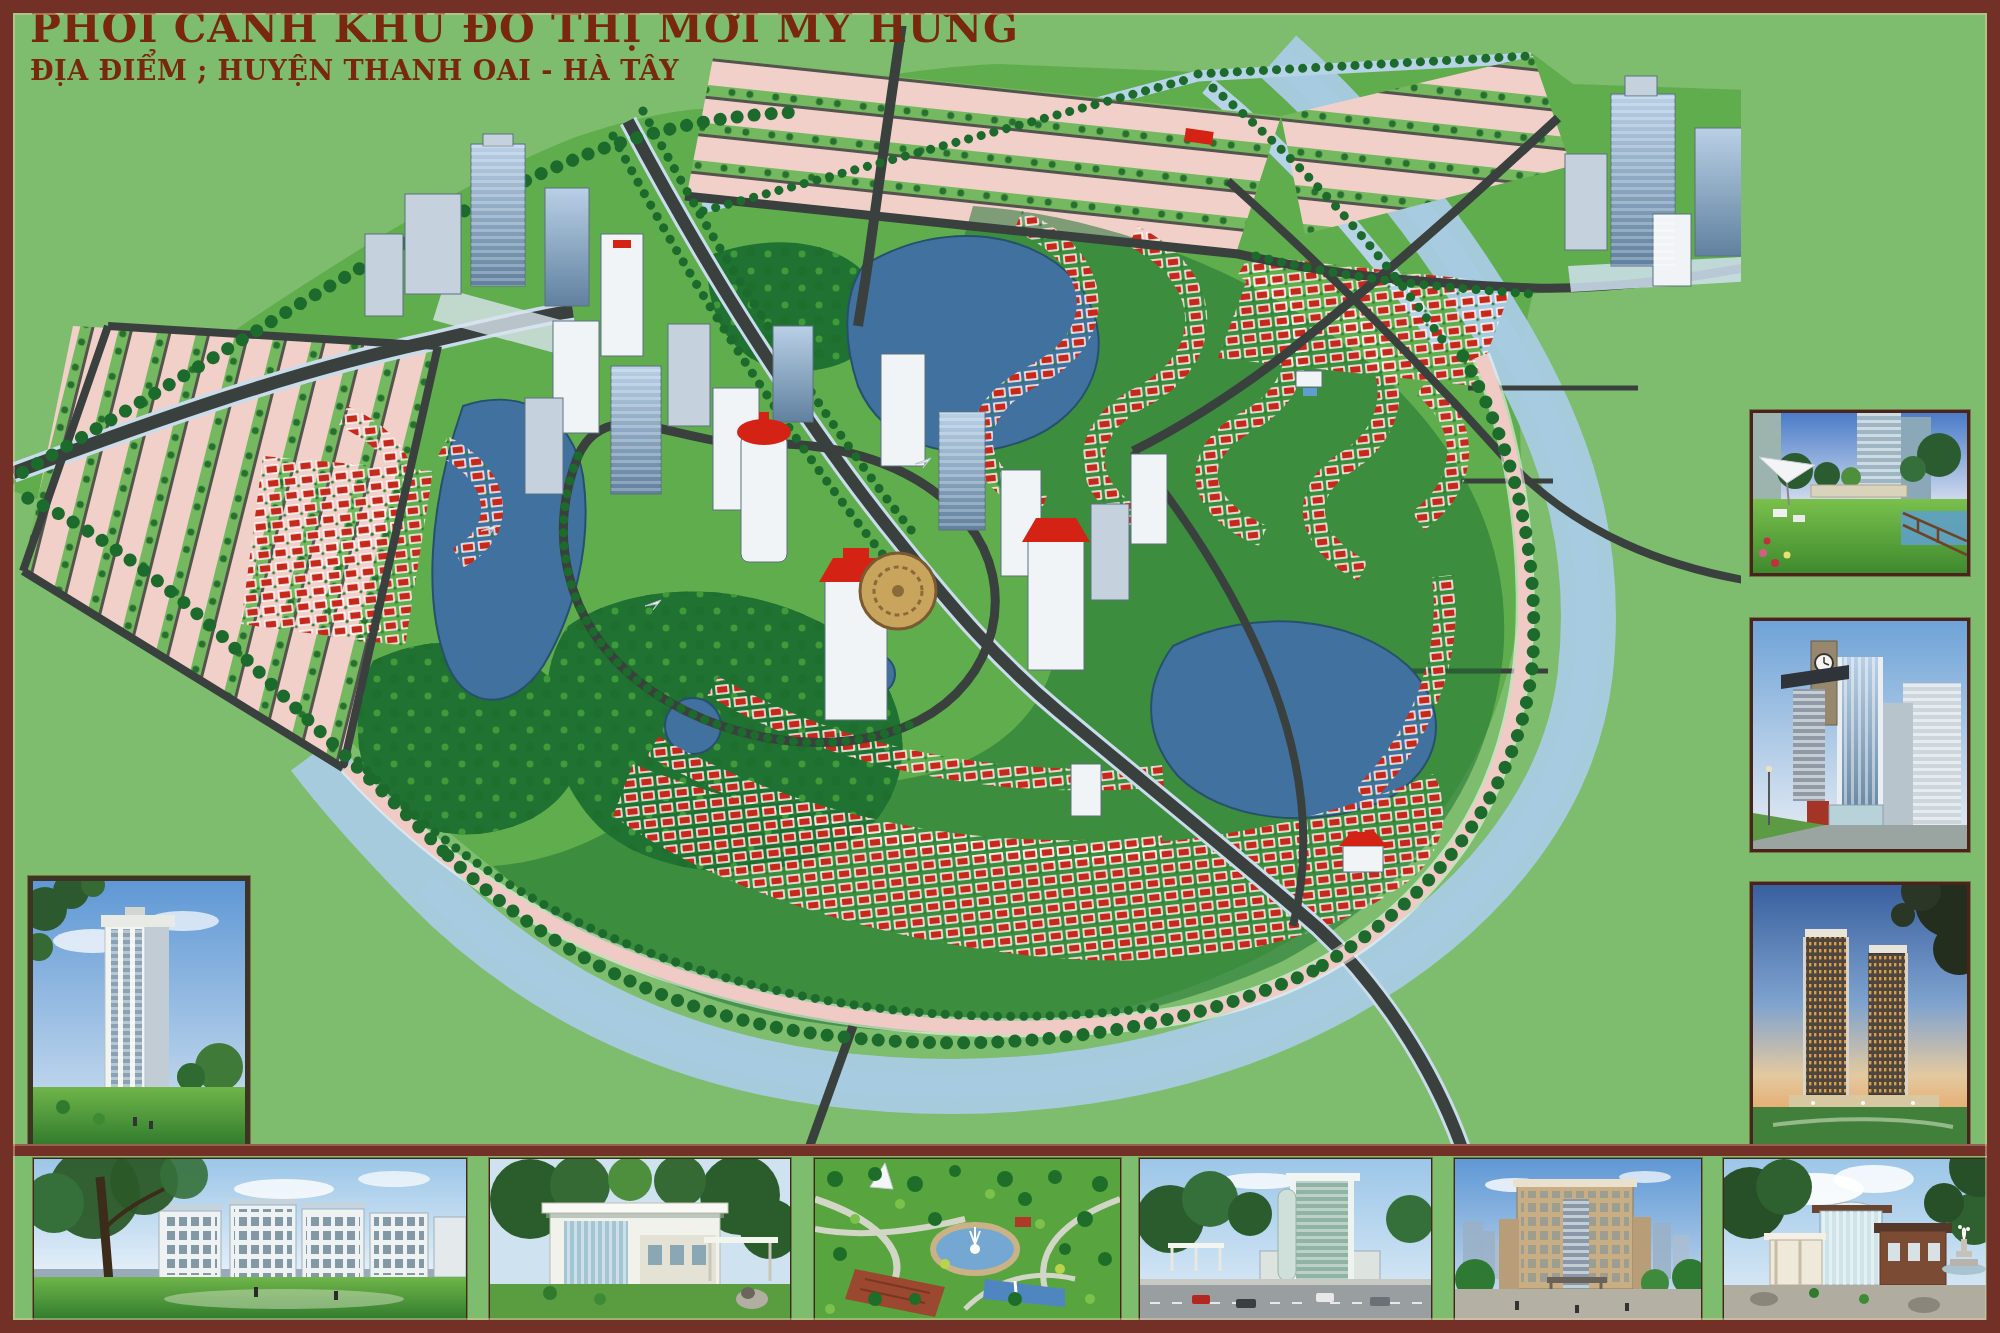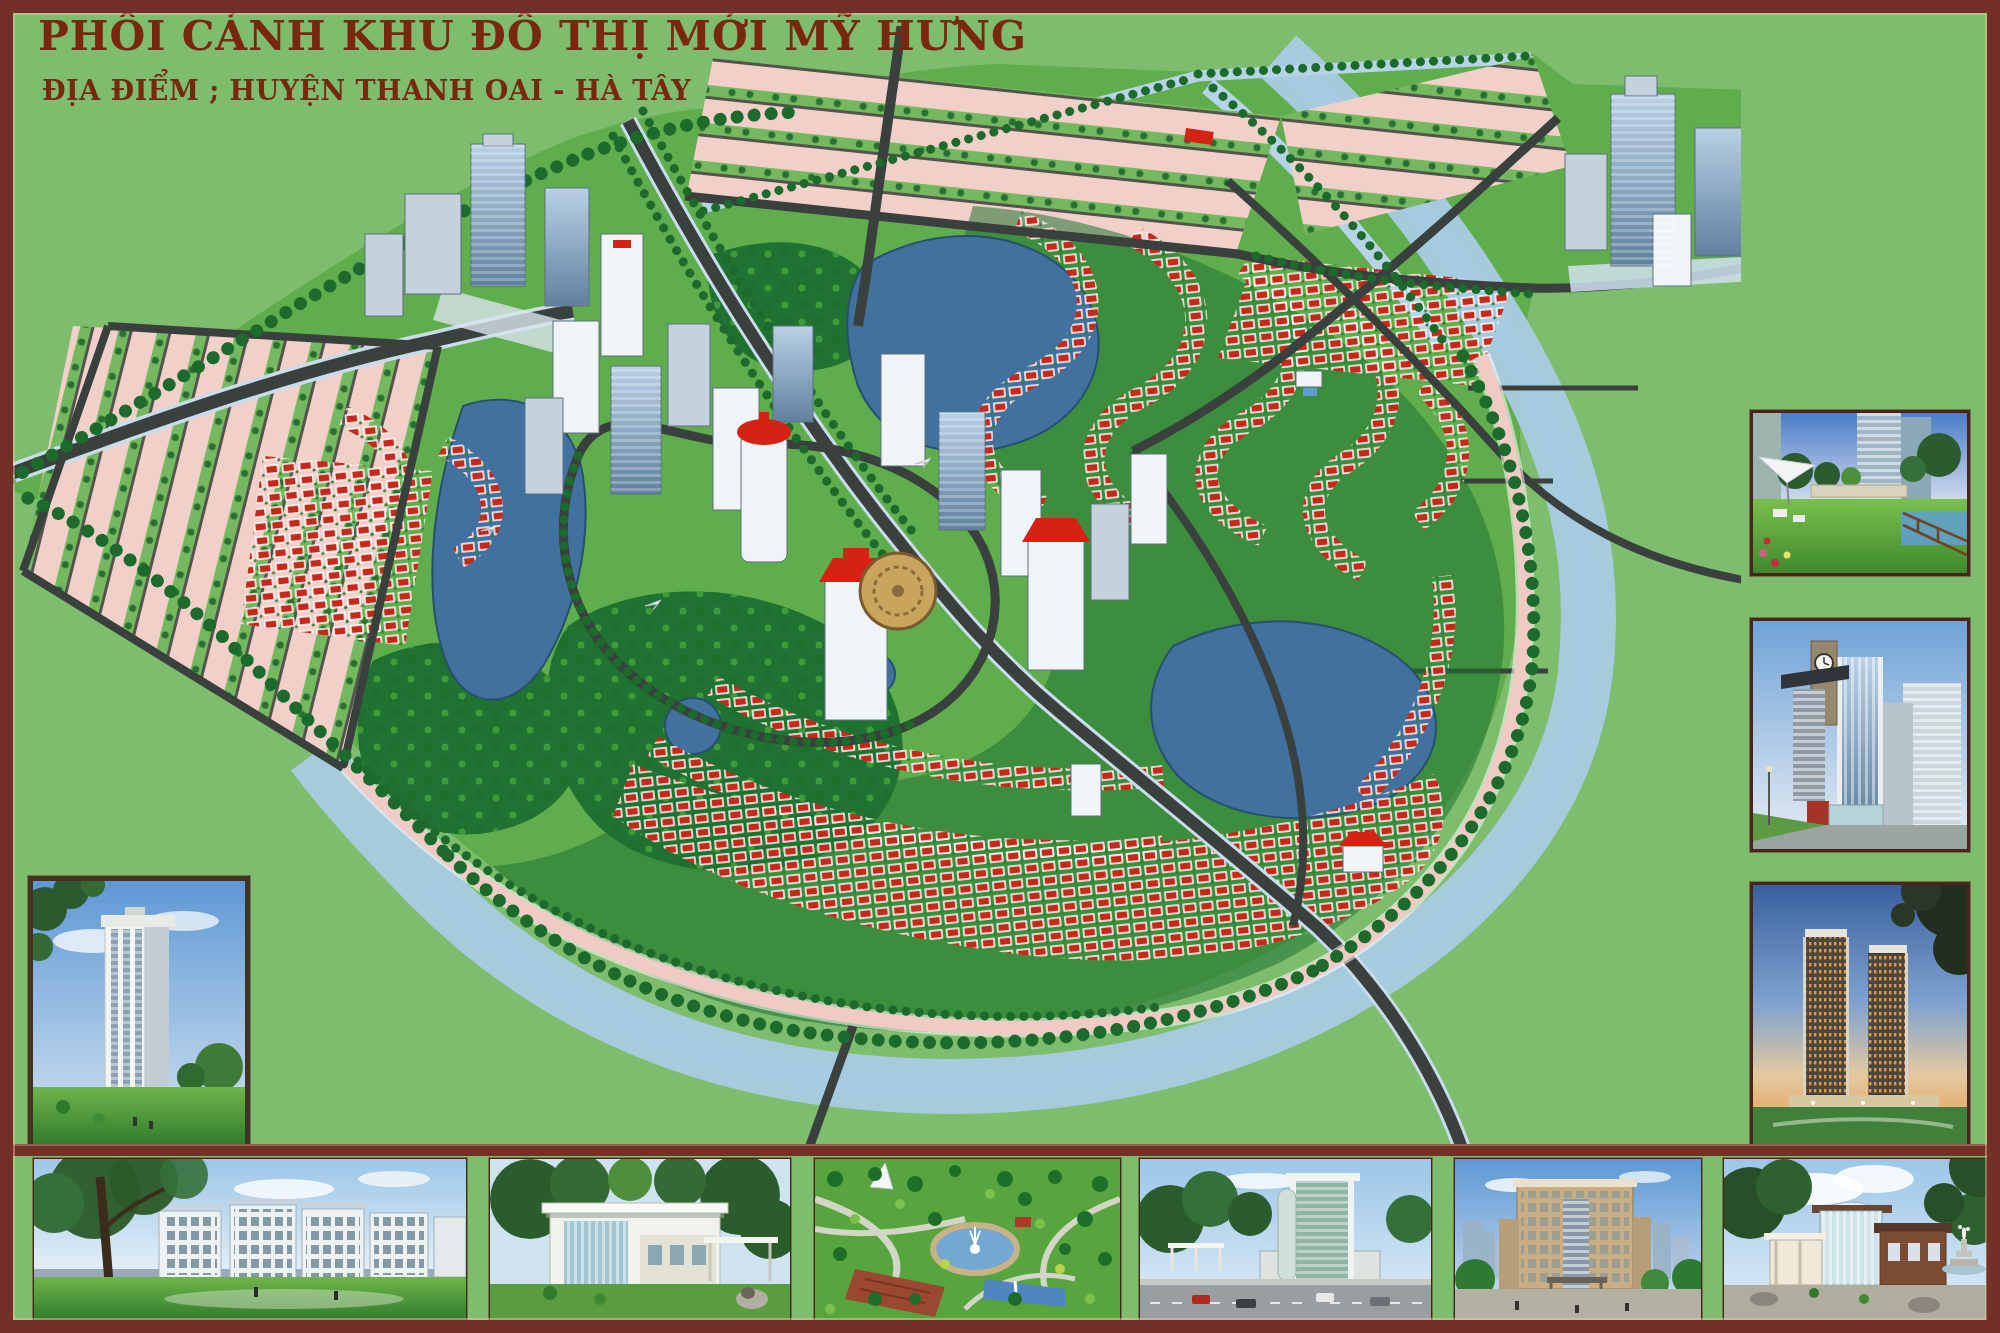--- a/index.html
+++ b/index.html
@@ -3,23 +3,23 @@
 <meta charset="utf-8">
 <style>
   html,body{margin:0;padding:0;}
   body{width:2000px;height:1333px;position:relative;overflow:hidden;
        background:var(--canvas,#7dbd6d);font-family:"DejaVu Serif",serif;}
   .frame{position:absolute;inset:0;border:13px solid var(--frame,#733027);
          box-shadow:inset 0 0 0 2px rgba(235,205,170,.45);pointer-events:none;z-index:40;}
   .divider{position:absolute;left:0;top:1144px;width:2000px;height:12px;
            background:var(--frame,#733027);box-shadow:inset 0 2px 0 rgba(255,230,200,.25);z-index:30;}
   header{position:absolute;left:26px;top:2px;z-index:35;}
-  header h1{margin:12px;font-size:41px;font-weight:bold;letter-spacing:1px;
+  header h1{margin:4px;font-size:41px;font-weight:bold;letter-spacing:1px;
             color:var(--title-text,#7a2710);line-height:1.1;}
-  header h2{margin:16px;font-size:27px;font-weight:bold;letter-spacing:.5px;
+  header h2{margin:4px;font-size:27px;font-weight:bold;letter-spacing:.5px;
             color:var(--title-text,#7a2710);line-height:1.15;}
   .plan{position:absolute;left:13px;top:26px;width:1728px;height:1120px;z-index:10;}
   .inset{position:absolute;margin:0;padding:0;overflow:hidden;background:#9ab;
          border:3px solid #4a241c;box-shadow:0 0 0 1px rgba(110,60,40,.55);z-index:25;}
   .inset svg{display:block;width:100%;height:100%;}
   .inset.lft{border:5px solid #3d3424;}
   .bstrip .inset{border:1px solid #3a2a1a;}
   .r1{left:1750px;top:410px;width:214px;height:160px;}
   .r2{left:1750px;top:618px;width:214px;height:228px;}
   .r3{left:1750px;top:882px;width:214px;height:264px;}

